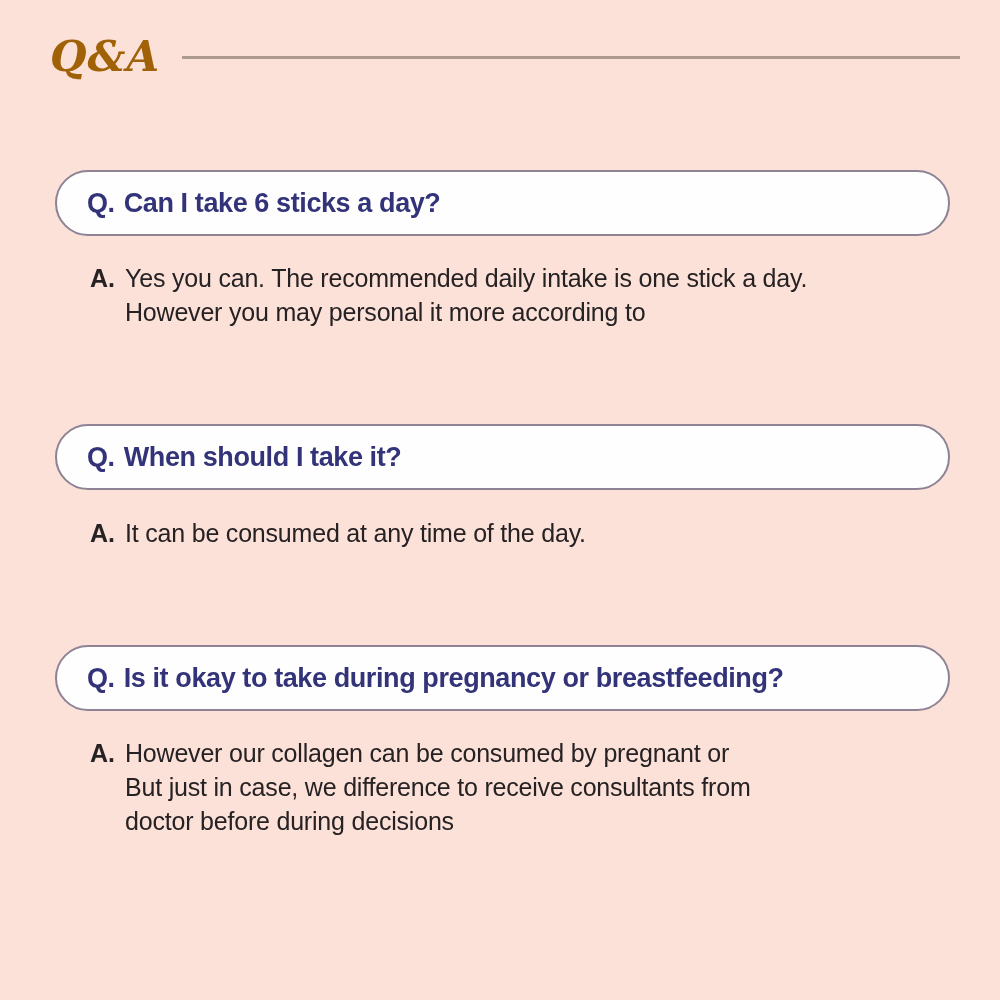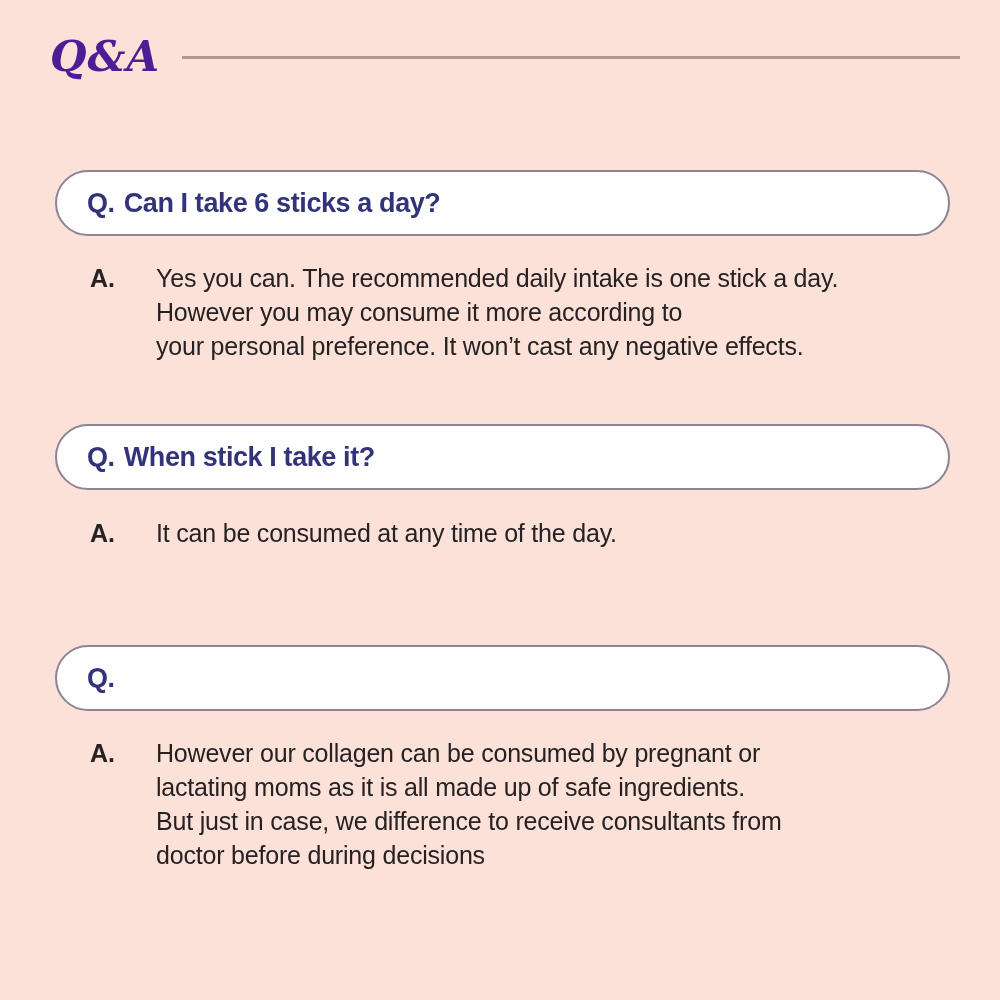--- a/index.html
+++ b/index.html
@@ -23,21 +23,21 @@
     right: 40px;
     display: flex;
     align-items: center;
   }
   .page-title {
     font-family: "DejaVu Serif", "Liberation Serif", serif;
     font-style: italic;
     font-weight: 700;
     font-size: 42px;
     line-height: 1;
-    color: #4c1d95;
+    color: #a16207;
     letter-spacing: 1px;
     white-space: nowrap;
   }
   .header-rule {
     flex: 1;
     height: 0;
     border-top: 3px solid #AC9A91;
     margin-left: 22px;
   }
 
@@ -73,21 +73,20 @@
   .a-label {
     font-weight: 700;
     font-size: 25px;
     line-height: 34px;
     color: #262123;
     margin-right: 10px;
   }
   .answer-lines {
     display: flex;
     flex-direction: column;
-    margin-left: 31px;
   }
   .answer-lines .a-line {
     font-size: 25px;
     line-height: 34px;
     letter-spacing: -0.2px;
     color: #262123;
     white-space: nowrap;
   }
 
   
@@ -109,42 +108,41 @@
   </div>
 
   <div class="q-pill" id="pill-1">
     <span class="q-label">Q.</span>
     <span class="q-text">Can I take 6 sticks a day?</span>
   </div>
   <div class="answer" id="answer-1">
     <span class="a-label">A.</span>
     <div class="answer-lines">
       <div class="a-line">Yes you can. The recommended daily intake is one stick a day.</div>
-      <div class="a-line">However you may consume it more according to</div>
-      <div class="a-line">your personal preference. It won’t cast any negative effects.</div>
+      <div class="a-line">However you may personal it more according to</div>
     </div>
   </div>
 
   <div class="q-pill" id="pill-2">
     <span class="q-label">Q.</span>
-    <span class="q-text">When stick I take it?</span>
+    <span class="q-text">When should I take it?</span>
   </div>
   <div class="answer" id="answer-2">
     <span class="a-label">A.</span>
     <div class="answer-lines">
       <div class="a-line">It can be consumed at any time of the day.</div>
     </div>
   </div>
 
   <div class="q-pill" id="pill-3">
     <span class="q-label">Q.</span>
+    <span class="q-text">Is it okay to take during pregnancy or breastfeeding?</span>
   </div>
   <div class="answer" id="answer-3">
     <span class="a-label">A.</span>
     <div class="answer-lines">
       <div class="a-line">However our collagen can be consumed by pregnant or</div>
-      <div class="a-line">lactating moms as it is all made up of safe ingredients.</div>
       <div class="a-line">But just in case, we difference to receive consultants from</div>
       <div class="a-line">doctor before during decisions</div>
     </div>
   </div>
 
 </div>
 
 </body></html>

